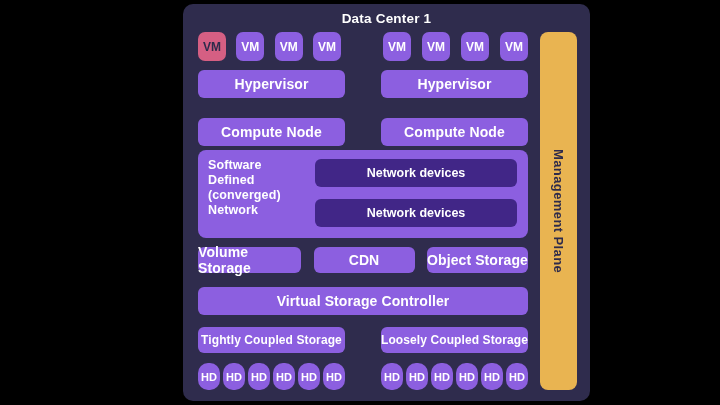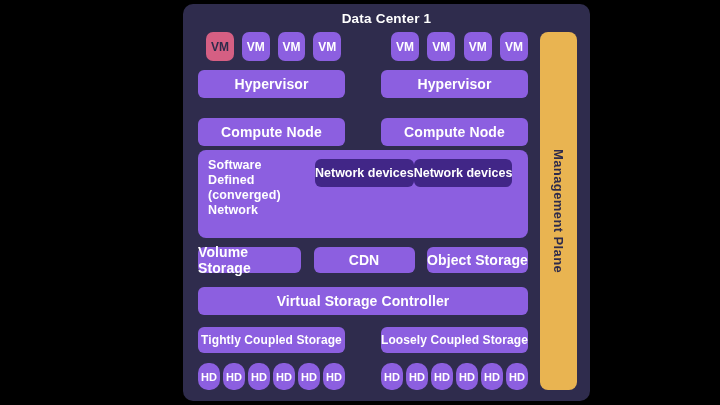--- a/index.html
+++ b/index.html
@@ -16,21 +16,21 @@
     color:#ffffff;font-size:13.5px;font-weight:700;letter-spacing:.2px;
   }
   .row{position:absolute;left:15px;width:330px;display:flex;justify-content:space-between;}
   .vm-row{top:28px;height:29px;}
   .vm-cluster{display:flex;justify-content:space-between;height:29px;}
   .vm-cluster.c1{width:143px;}
   .vm-cluster.c2{width:145px;}
   .vm{
     width:28px;height:29px;border-radius:7px;background:#8c5fe0;
     color:#ffffff;font-size:12px;font-weight:700;
-    display:flex;align-items:center;justify-content:center;margin-left:8px;
+    display:flex;align-items:center;justify-content:center;
   }
   .vm.highlight{background:#d55f83;color:#2e2b4b;}
   .wide{
     height:28px;border-radius:6px;background:#8c5fe0;color:#ffffff;
     font-size:14px;font-weight:700;
     display:flex;align-items:center;justify-content:center;letter-spacing:.1px;
   }
   .w147{width:147px;}
   .hyp-row{top:66px;height:28px;}
   .compute-row{top:106px;height:28px;margin-top:8px;}
@@ -38,21 +38,21 @@
     position:absolute;left:15px;top:146px;width:330px;height:88px;
     background:#8c5fe0;border-radius:8px;
   }
   .sdn-label{
     position:absolute;left:10px;top:8px;color:#ffffff;
     font-size:12.5px;font-weight:700;line-height:15px;letter-spacing:.1px;
   }
   .sdn-label span{display:block;}
   .sdn-devices{
     position:absolute;left:117px;top:9px;width:202px;
-    display:flex;
+    display:flex;flex-direction:column;gap:12px;
   }
   .device{
     height:28px;border-radius:6px;background:#412687;color:#ffffff;
     font-size:12.5px;font-weight:700;
     display:flex;align-items:center;justify-content:center;
   }
   .storage-row{top:243px;height:26px;}
   .storage-row .wide{height:26px;}
   .w103{width:103px;}
   .w101{width:101px;}

